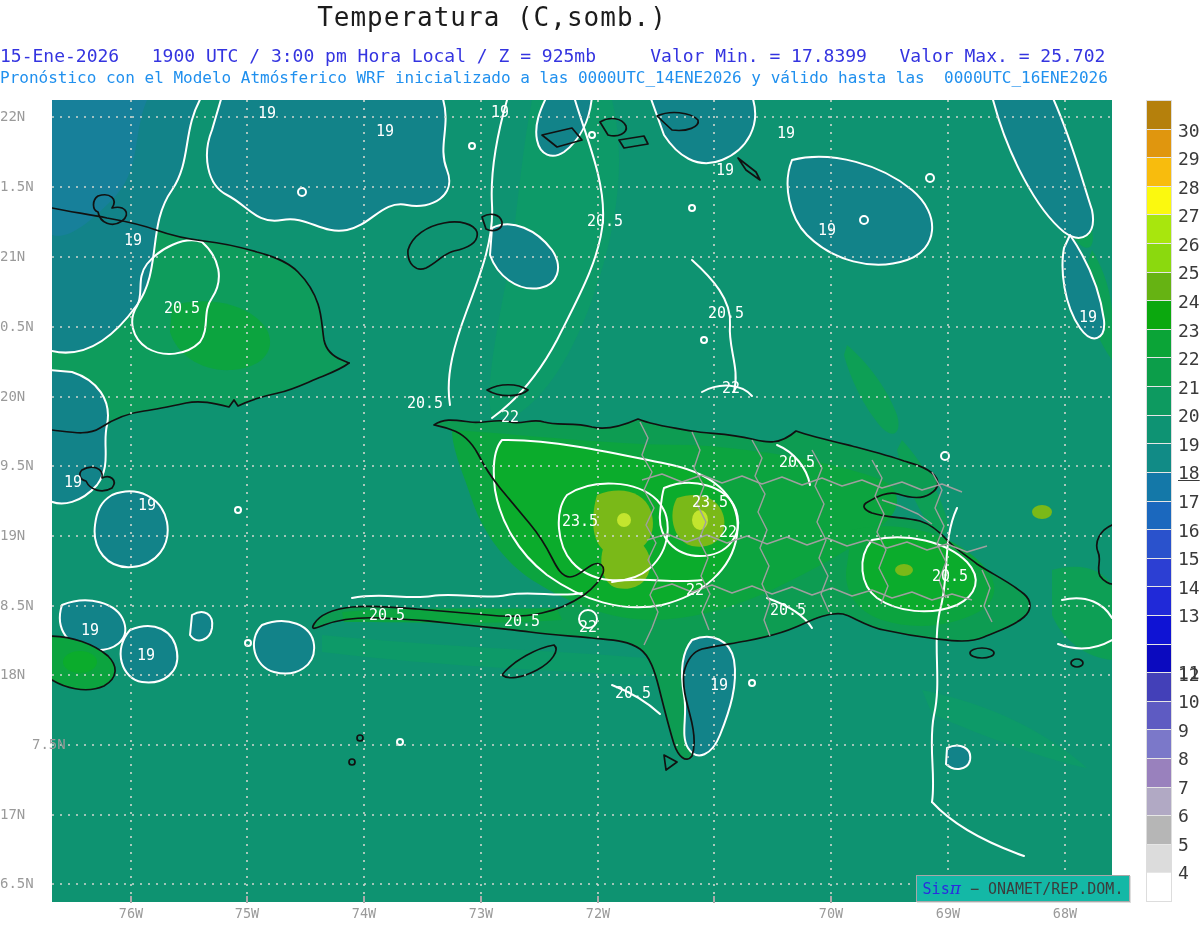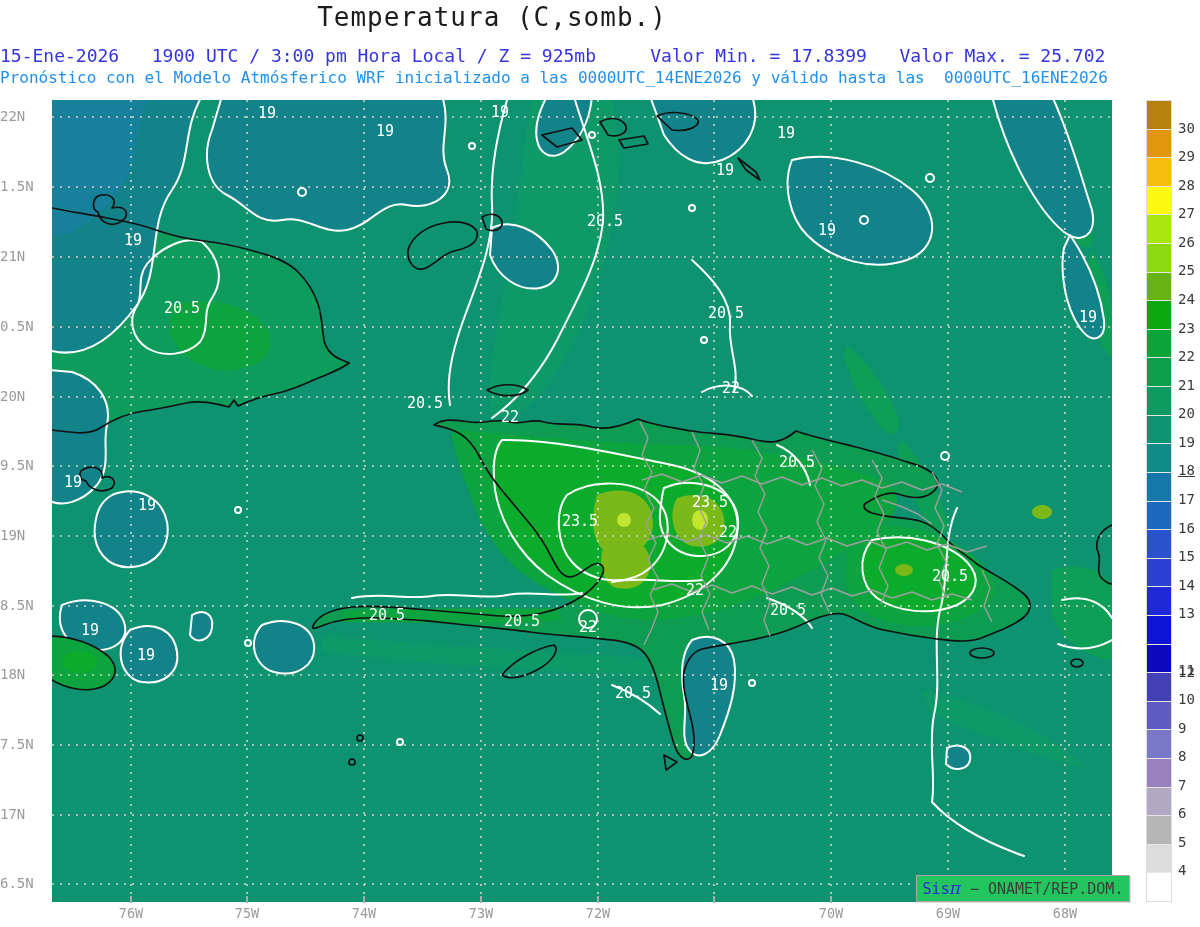--- a/index.html
+++ b/index.html
@@ -9,22 +9,22 @@
   #title{top:2px;font-size:26px;letter-spacing:1px;color:#1c1c1c;}
   #sub1{top:45px;font-size:18px;color:var(--line1);}
   #sub2{top:68px;font-size:16px;color:var(--line2);}
   #map{position:absolute;left:52px;top:100px;width:1060px;height:802px;}
   .lat-lab{position:absolute;left:0;width:48px;text-align:left;font-size:14px;color:#9a9a9a;}
   .lon-lab{position:absolute;top:905px;width:40px;margin-left:-20px;text-align:center;font-size:13.5px;color:#9a9a9a;}
   .lon-tick{position:absolute;top:896px;width:2px;height:7px;background:#aaa;}
   #cbar{position:absolute;left:1146px;top:100px;width:24px;height:800px;display:flex;flex-direction:column;background:#e6e6e6;border:1px solid #ddd;}
   .cb-cell{flex:1;margin-bottom:1px;}
   .cb-cell:last-child{margin-bottom:0;}
-  .cb-tick{position:absolute;left:1178px;font-size:14px;color:#3a3a3a;}
-  #wmark{position:absolute;left:916px;top:875px;width:212px;height:25px;background:#22c55e;
+  .cb-tick{position:absolute;left:1178px;font-size:18px;color:#3a3a3a;}
+  #wmark{position:absolute;left:916px;top:875px;width:212px;height:25px;background:#14b8a6;
          border:1px solid #a8a8a8;box-shadow:1px 1px 0 #ddd;font-size:15px;line-height:24px;text-align:center;white-space:pre;}
   #wmark .brand{color:var(--brand);} #wmark .pi{color:var(--brand);font-family:"DejaVu Serif",serif;font-style:italic;font-size:17px;}
   #wmark .rest{color:#3c3c3c;}
   
   .sea{fill:var(--sea);} .seag1{fill:var(--sea_green1);} .seag2{fill:var(--sea_green2);}
   .teal{fill:var(--teal);stroke:#fff;stroke-width:2;stroke-linejoin:round;}
   .tealdk{fill:var(--teal_dark);}
   .landcu{fill:var(--land_cuba);} .landhi{fill:var(--land_base);}
   .green1{fill:var(--land_green);} .green2{fill:var(--land_bright);stroke:#fff;stroke-width:2;stroke-linejoin:round;}
   .green2n{fill:var(--land_bright);}
@@ -234,21 +234,21 @@
   <div id="lat-labels">
       <div class="lat-lab" style="top: 108px;">22N</div>
       <div class="lat-lab" style="top: 178px;">1.5N</div>
       <div class="lat-lab" style="top: 248px;">21N</div>
       <div class="lat-lab" style="top: 318px;">0.5N</div>
       <div class="lat-lab" style="top: 388px;">20N</div>
       <div class="lat-lab" style="top: 457px;">9.5N</div>
       <div class="lat-lab" style="top: 527px;">19N</div>
       <div class="lat-lab" style="top: 597px;">8.5N</div>
       <div class="lat-lab" style="top: 666px;">18N</div>
-      <div class="lat-lab" style="top: 736px;">7.5N</div>
+      <div class="lat-lab" style="top: 736px; margin-left: 32px;">7.5N</div>
       <div class="lat-lab" style="top: 806px;">17N</div>
       <div class="lat-lab" style="top: 875px;">6.5N</div>
     </div>
   <div id="lon-labels">
       <div class="lon-tick" style="left: 130px;"></div>
       <div class="lon-lab" style="left: 131px;">76W</div>
       <div class="lon-tick" style="left: 246px;"></div>
       <div class="lon-lab" style="left: 247px;">75W</div>
       <div class="lon-tick" style="left: 363px;"></div>
       <div class="lon-lab" style="left: 364px;">74W</div>

